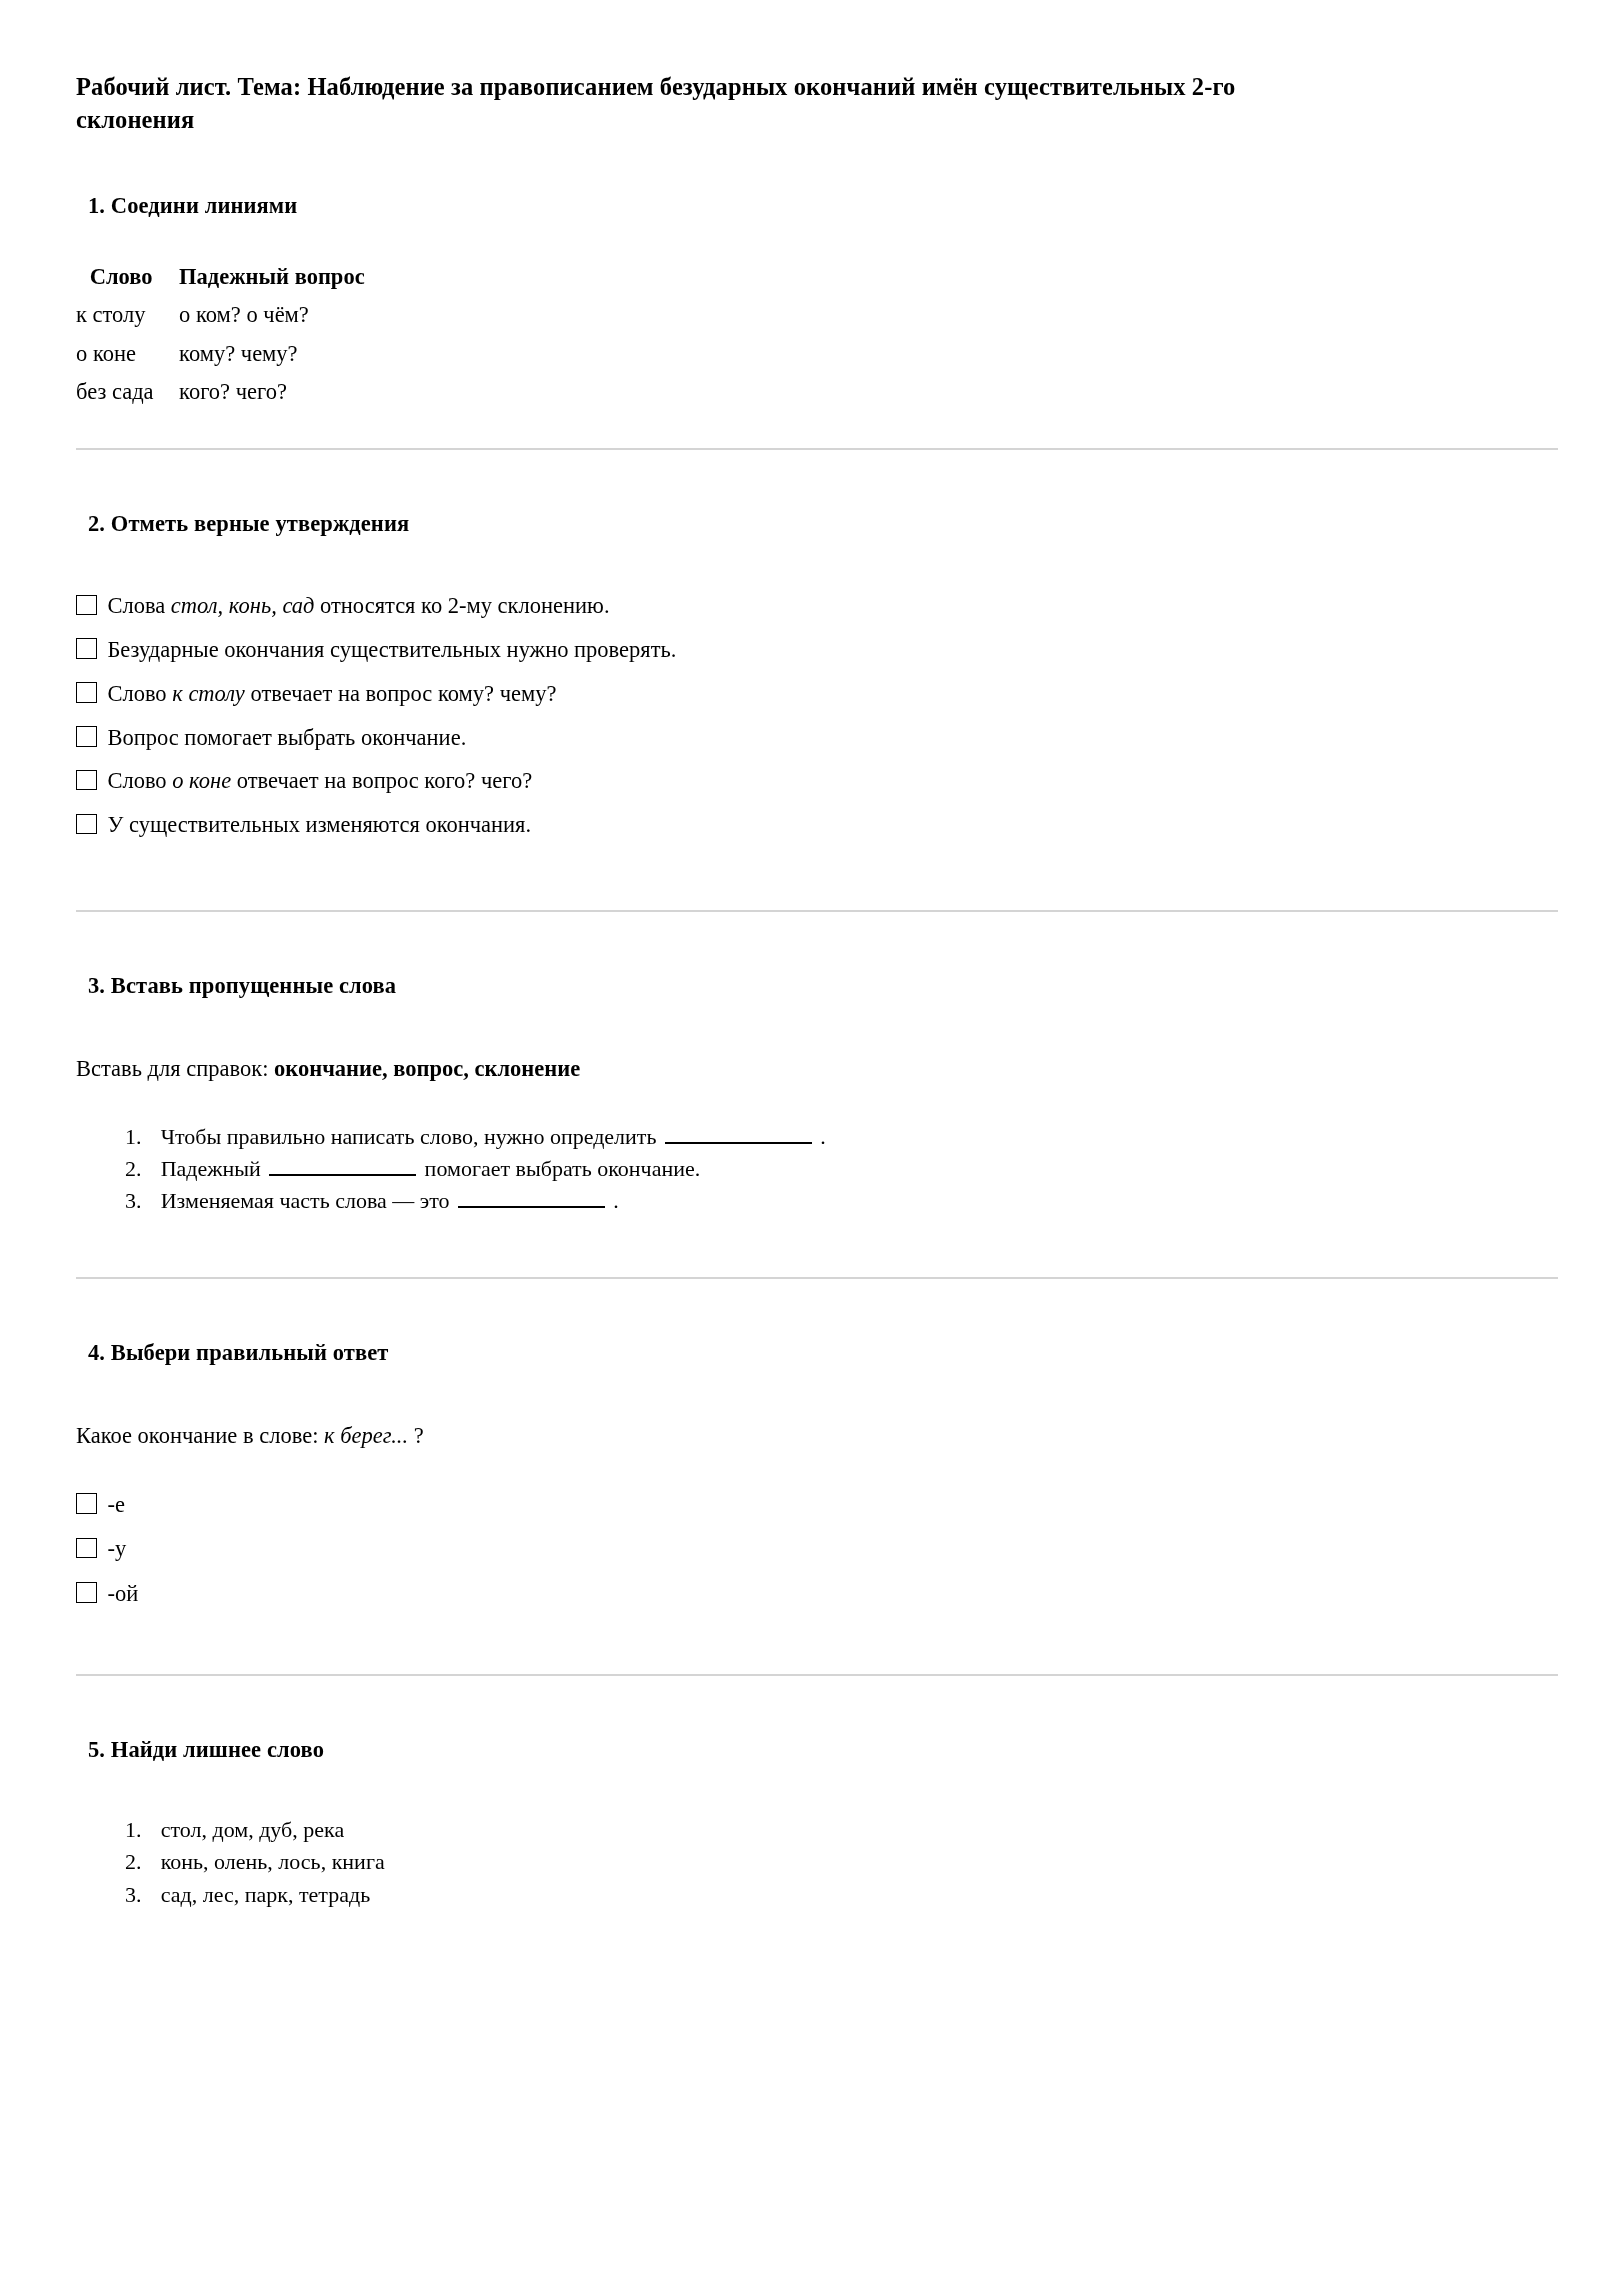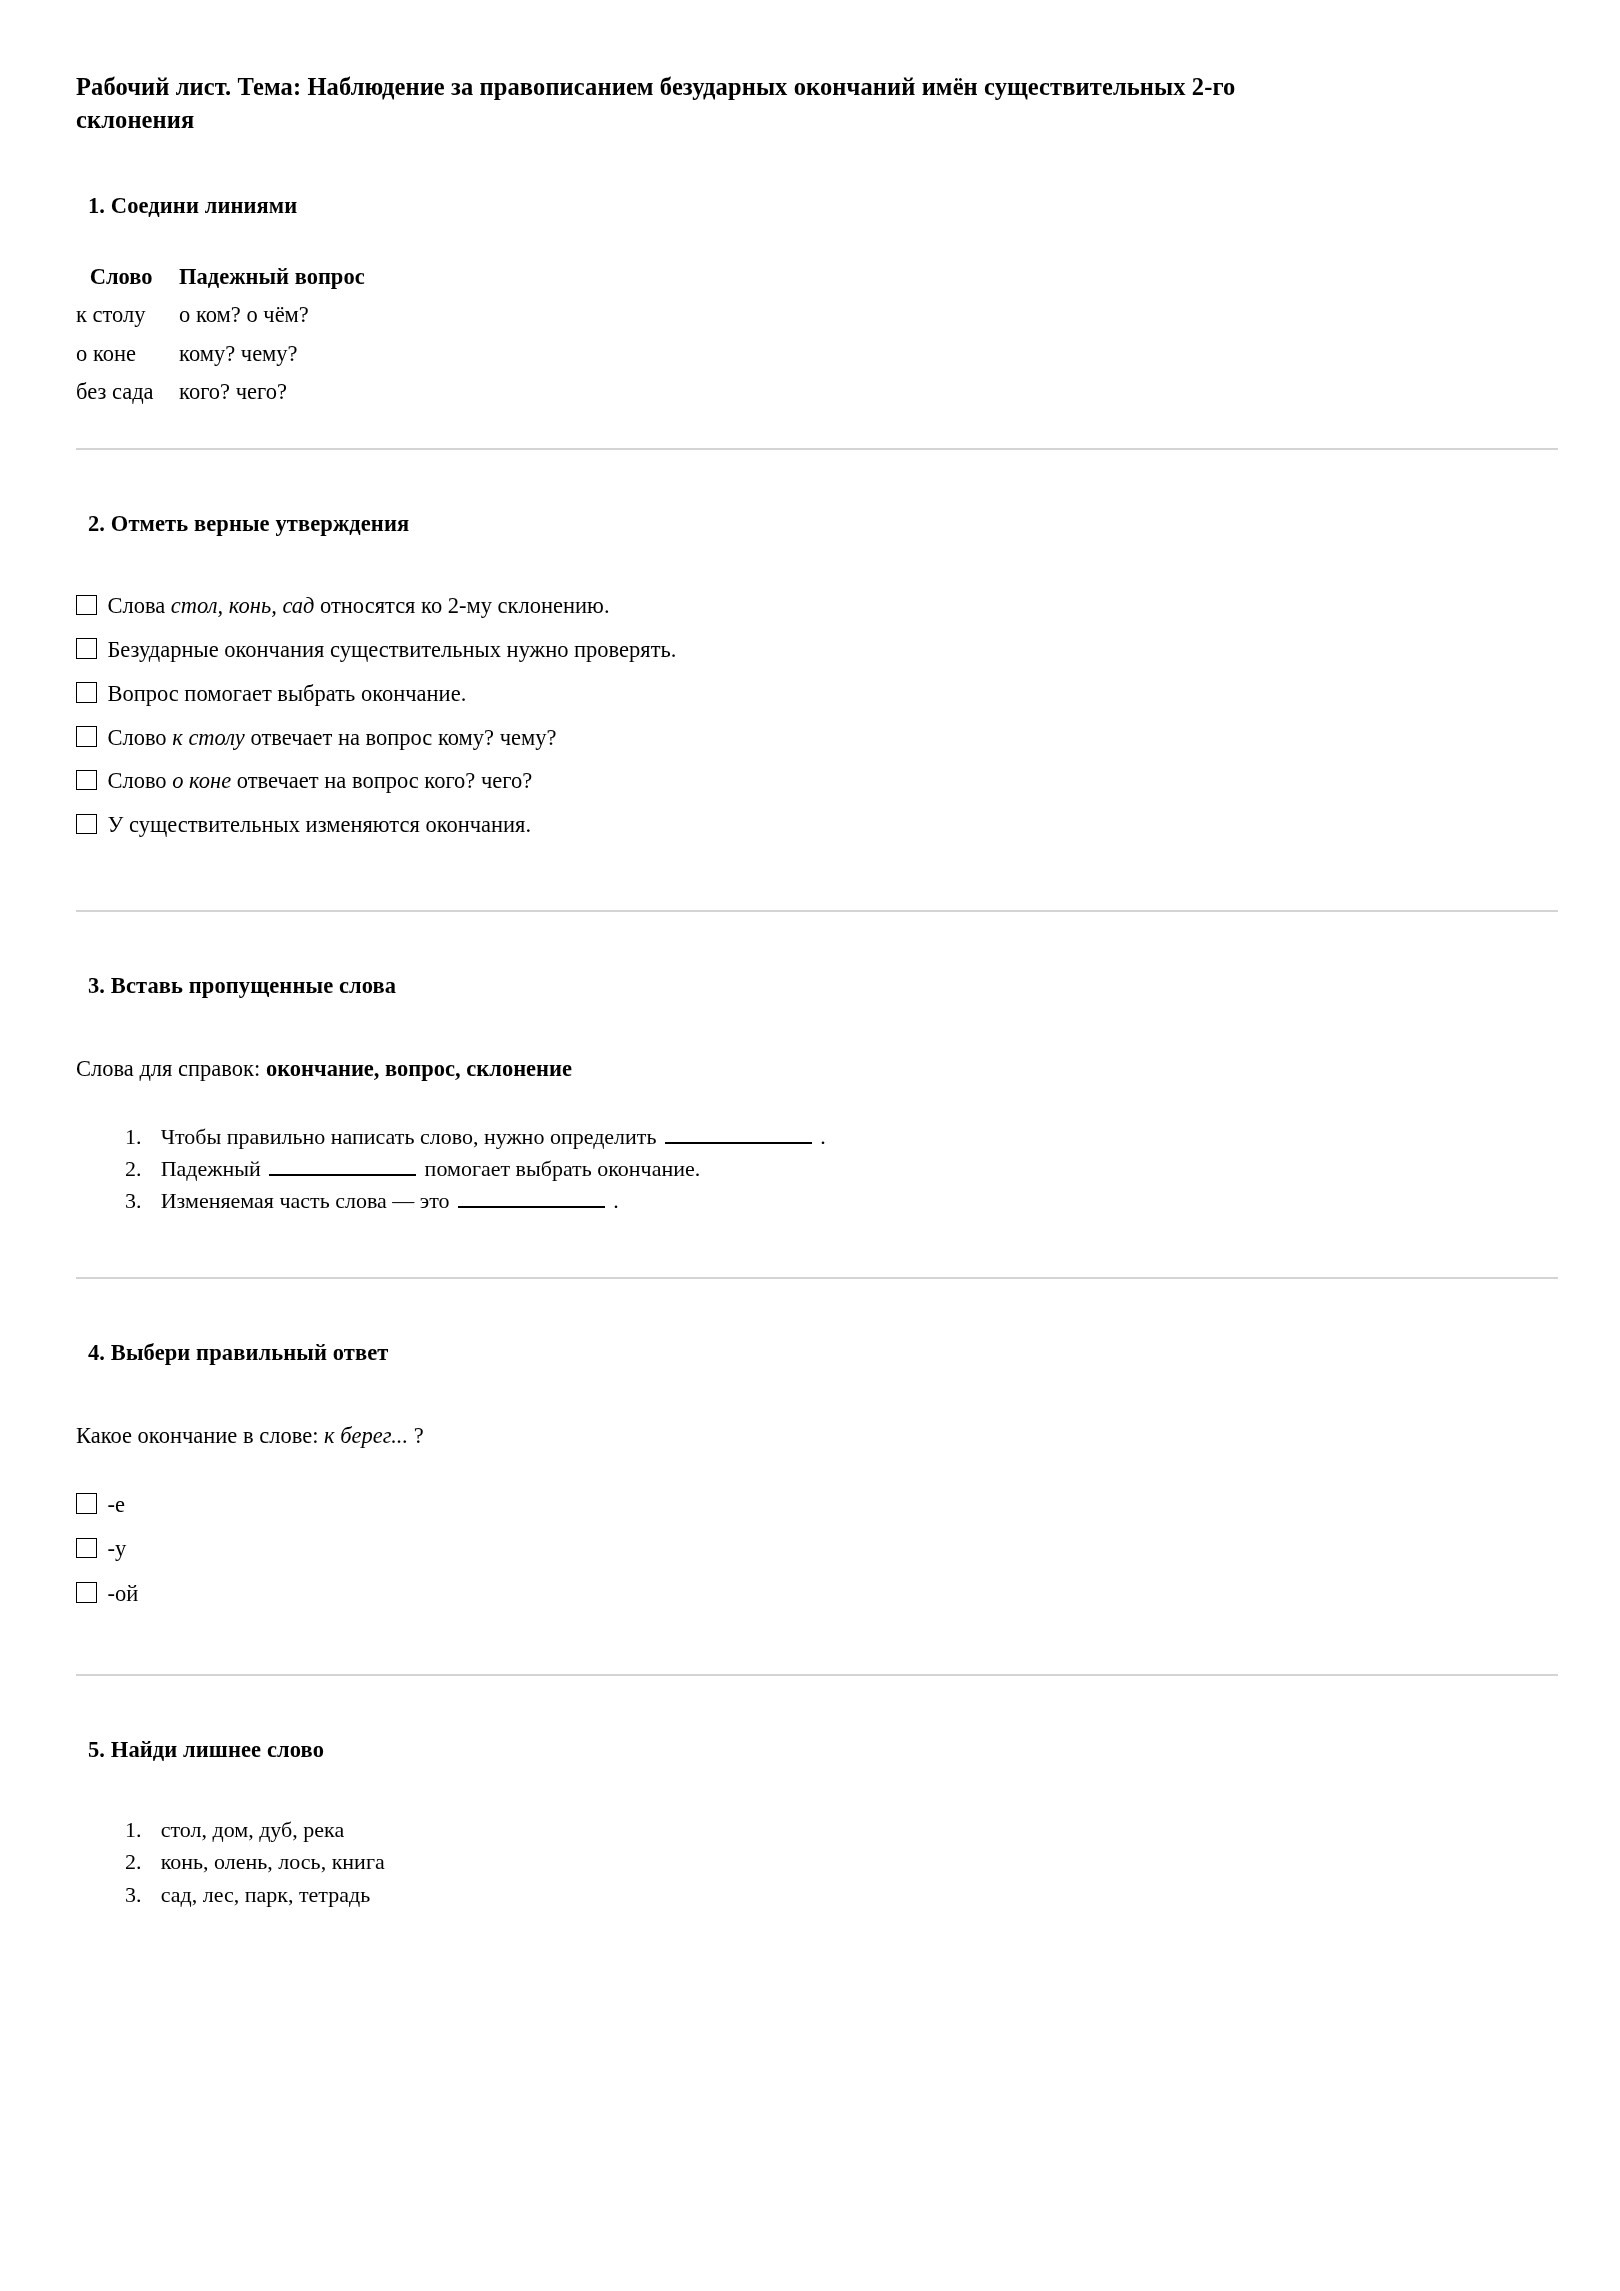--- a/index.html
+++ b/index.html
@@ -204,44 +204,44 @@
     <li class="check-row">
       <span class="checkbox-glyph"></span>
       <span class="check-text"><span>Слова </span><span class="it">стол, конь, сад</span><span> относятся ко 2-му склонению.</span></span>
     </li>
     <li class="check-row">
       <span class="checkbox-glyph"></span>
       <span class="check-text"><span>Безударные окончания существительных нужно проверять.</span><span class="it"></span><span></span></span>
     </li>
     <li class="check-row">
       <span class="checkbox-glyph"></span>
+      <span class="check-text"><span>Слово </span><span class="it">к столу</span><span> отвечает на вопрос кому? чему?</span></span>
+    </li>
+    <li class="check-row">
+      <span class="checkbox-glyph"></span>
       <span class="check-text"><span>Вопрос помогает выбрать окончание.</span><span class="it"></span><span></span></span>
-    </li>
-    <li class="check-row">
-      <span class="checkbox-glyph"></span>
-      <span class="check-text"><span>Слово </span><span class="it">к столу</span><span> отвечает на вопрос кому? чему?</span></span>
     </li>
     <li class="check-row">
       <span class="checkbox-glyph"></span>
       <span class="check-text"><span>Слово </span><span class="it">о коне</span><span> отвечает на вопрос кого? чего?</span></span>
     </li>
     <li class="check-row">
       <span class="checkbox-glyph"></span>
       <span class="check-text"><span>У существительных изменяются окончания.</span><span class="it"></span><span></span></span>
     </li>
   </ul>
 
   <div class="sp-before-rule" style="height:71px;"></div>
   <hr class="divider">
   <div class="sp-after-rule"></div>
 
   <h2 class="section-heading">3. Вставь пропущенные слова</h2>
   <div class="sp-h-to-block"></div>
 
-  <p class="refline"><span>Слова для справок: </span><span class="bold">окончание, вопрос, склонение</span></p>
+  <p class="refline"><span>Вставь для справок: </span><span class="bold">окончание, вопрос, склонение</span></p>
 
   <div class="sp-para"></div>
 
   <ol class="num-list">
     <li><span>Чтобы правильно написать слово, нужно определить </span><span class="blank"></span><span> .</span></li>
     <li><span>Падежный </span><span class="blank"></span><span> помогает выбрать окончание.</span></li>
     <li><span>Изменяемая часть слова — это </span><span class="blank"></span><span> .</span></li>
   </ol>
 
   <div class="sp-before-rule" style="height:59px;"></div>

